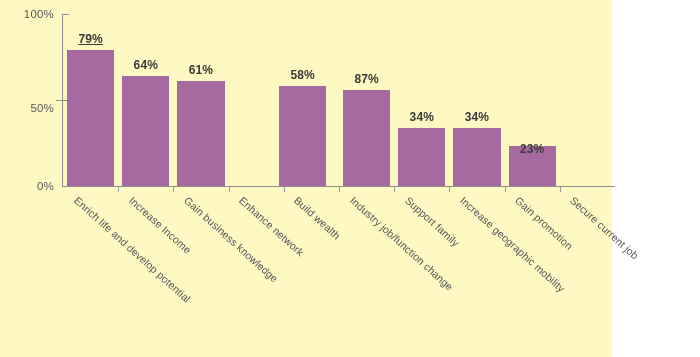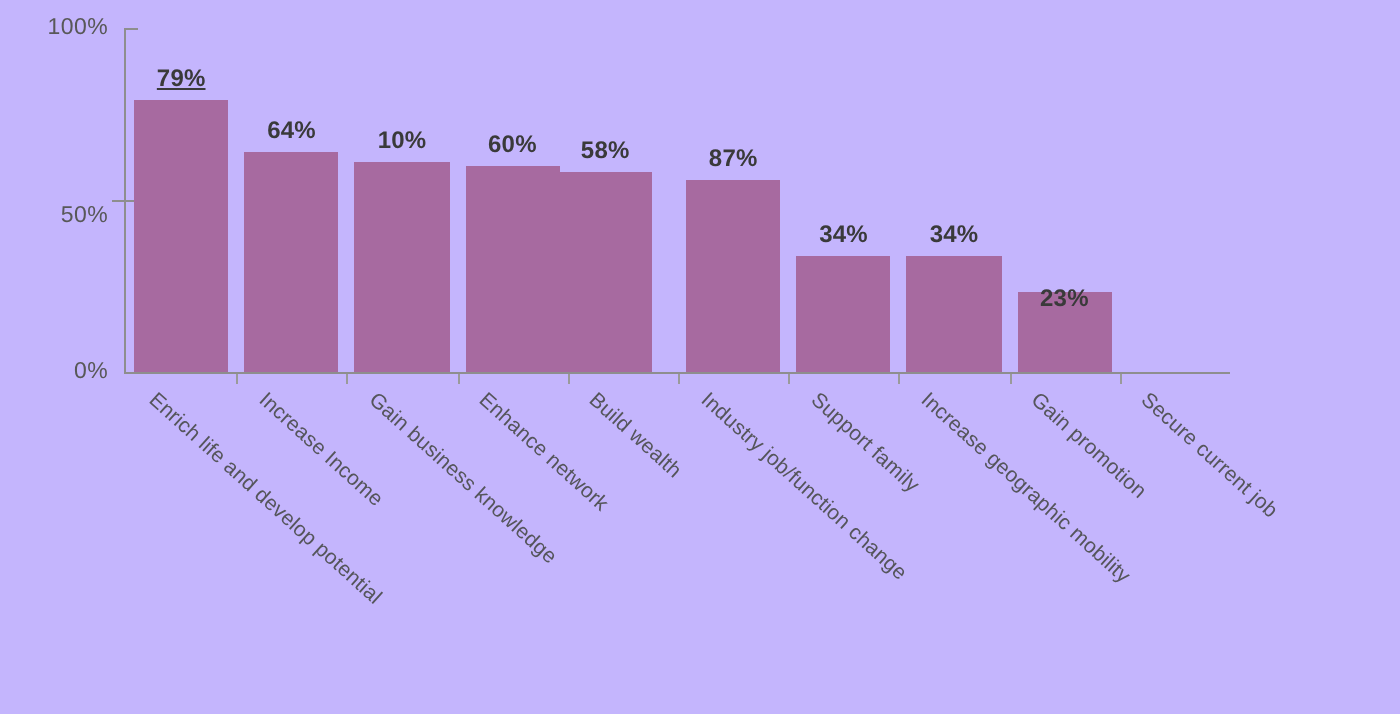--- a/index.html
+++ b/index.html
@@ -10,23 +10,23 @@
   body {
     width: 700px;
     height: 357px;
     overflow: hidden;
     font-family: "Liberation Sans", sans-serif;
     -webkit-font-smoothing: antialiased;
   }
 
   #chart-root {
     position: relative;
-    width: 700px;
-    height: 357px;
-    background: #c4b5fd;
+    width: 612px;
+    height: 357px;
+    background: #fef9c3;
   }
 
   
   #y-axis-group {
     position: absolute;
     left: 0;
     top: 0;
     width: 64px;
     height: 357px;
   }
@@ -160,27 +160,23 @@
         <div class="bar-value" style="bottom: 139.88px; color: rgb(58, 58, 58); text-decoration: underline;">79%</div>
       </div>
       <div class="x-minor-tick" style="left: 55.2px;"></div>
       <div class="bar-slot" style="left: 55.2px; width: 55.2px;">
         <div class="bar-rect" style="height: 110.08px; background: rgb(167, 106, 160);"></div>
         <div class="bar-value" style="bottom: 114.08px; color: rgb(58, 58, 58);">64%</div>
       </div>
       <div class="x-minor-tick" style="left: 110.4px;"></div>
       <div class="bar-slot" style="left: 110.4px; width: 55.2px;">
         <div class="bar-rect" style="height: 104.92px; background: rgb(167, 106, 160);"></div>
-        <div class="bar-value" style="bottom: 108.92px; color: rgb(58, 58, 58);">10%</div>
+        <div class="bar-value" style="bottom: 108.92px; color: rgb(58, 58, 58);">61%</div>
       </div>
       <div class="x-minor-tick" style="left: 165.6px;"></div>
-      <div class="bar-slot" style="left: 165.6px; width: 55.2px;">
-        <div class="bar-rect" style="height: 103.2px; background: rgb(167, 106, 160);"></div>
-        <div class="bar-value" style="bottom: 107.2px; color: rgb(58, 58, 58);">60%</div>
-      </div>
       <div class="x-minor-tick" style="left: 220.8px;"></div>
       <div class="bar-slot" style="left: 212px; width: 55.2px;">
         <div class="bar-rect" style="height: 99.76px; background: rgb(167, 106, 160);"></div>
         <div class="bar-value" style="bottom: 103.76px; color: rgb(58, 58, 58);">58%</div>
       </div>
       <div class="x-minor-tick" style="left: 276px;"></div>
       <div class="bar-slot" style="left: 276px; width: 55.2px;">
         <div class="bar-rect" style="height: 96.32px; background: rgb(167, 106, 160);"></div>
         <div class="bar-value" style="bottom: 100.32px; color: rgb(58, 58, 58);">87%</div>
       </div>

